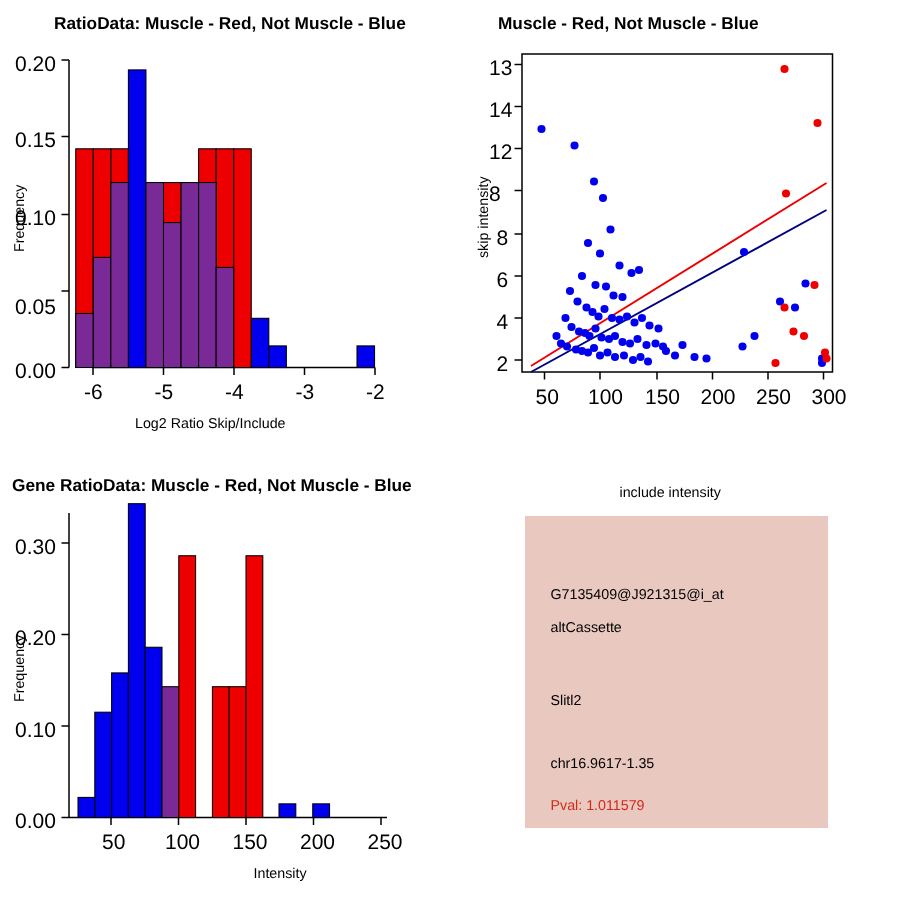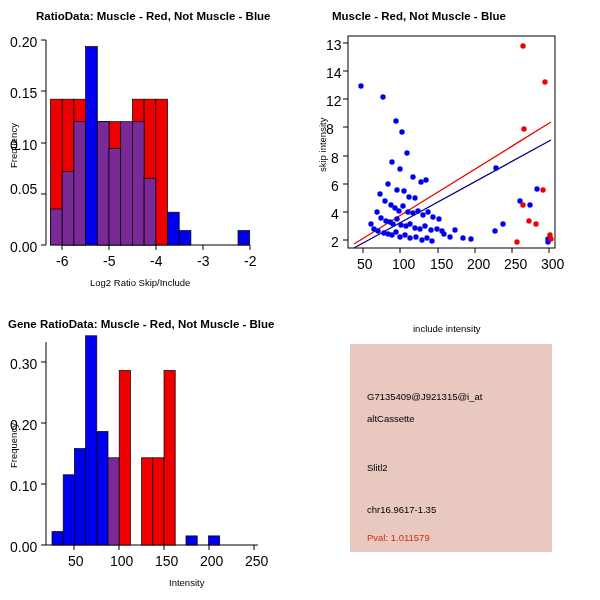--- a/index.html
+++ b/index.html
@@ -104,21 +104,21 @@
       <rect x="120.7" y="121.7" width="11.7" height="123.3" fill="#7a2a97"></rect>
       <rect x="132.4" y="121.7" width="11.7" height="123.3" fill="#7a2a97"></rect>
       <rect x="144.1" y="178.3" width="11.7" height="66.7" fill="#7a2a97"></rect>
       <rect x="167.5" y="212.2" width="11.7" height="32.8" fill="#0000ee"></rect>
       <rect x="179.2" y="230.6" width="11.7" height="14.4" fill="#0000ee"></rect>
       <rect x="238" y="230.6" width="11.7" height="14.4" fill="#0000ee"></rect>
     </g>
   </svg>
 
   <div class="tick-label" style="position:absolute; left:10px; top:239px;">0.00</div>
-  <div class="tick-label" style="position:absolute; left:10px; top:181px;">0.05</div>
+  <div class="tick-label" style="position:absolute; left:10px; top:196px;">0.05</div>
   <div class="tick-label" style="position:absolute; left:10px; top:137px;">0.10</div>
   <div class="tick-label" style="position:absolute; left:10px; top:85px;">0.15</div>
   <div class="tick-label" style="position:absolute; left:10px; top:34px;">0.20</div>
 
   <div class="tick-label" style="position:absolute; left:56px; top:253px;">-6</div>
   <div class="tick-label" style="position:absolute; left:103px; top:253px;">-5</div>
   <div class="tick-label" style="position:absolute; left:150px; top:253px;">-4</div>
   <div class="tick-label" style="position:absolute; left:197px; top:253px;">-3</div>
   <div class="tick-label" style="position:absolute; left:244px; top:253px;">-2</div>
 

